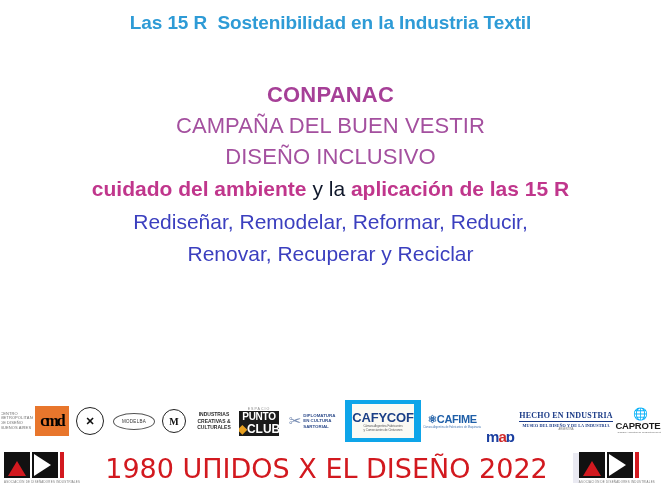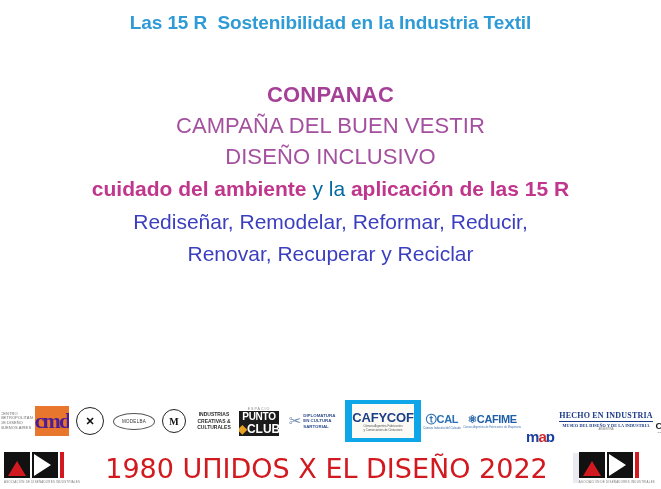--- a/index.html
+++ b/index.html
@@ -68,21 +68,21 @@
     line-height: 34px;
     color: #c0368c;
     letter-spacing: 0px;
   }
   .l-cuidado .strong {
     font-weight: bold;
     color: #c0368c;
   }
   .l-cuidado .light {
     font-weight: normal;
-    color: #0369a1;
+    color: #0f172a;
   }
   .l-r {
     font-size: 21px;
     font-weight: normal;
     color: #3b3fbf;
     line-height: 32px;
     letter-spacing: 0px;
   }
 
   
@@ -112,22 +112,22 @@
     font-size: 4px;
     line-height: 4.6px;
     text-align: center;
     font-family: "Liberation Sans", sans-serif;
     letter-spacing: 0.1px;
   }
 
   
   .lg-cmd { width: 30px; color: #6f6f6f; font-size: 3.6px; line-height: 4.6px;
             text-align: left; padding-left: 2px; }
-  .lg-square { width: 34px; height: 30px; background: #e8762c; color: #4c1d95;
-               font-family: "Liberation Serif", serif; font-size: 22px;
+  .lg-square { width: 34px; height: 30px; background: #e8762c; color: #000000;
+               font-family: "Liberation Serif", serif; font-size: 16px;
                font-weight: bold; display:flex; align-items:center;
                justify-content:center; letter-spacing: -2px; }
   .lg-circ { width: 38px; }
   .lg-circ .ring { width: 26px; height: 26px; border: 1.2px solid #222;
                    border-radius: 50%; display:flex; align-items:center;
                    justify-content:center; font-size: 11px; font-weight:bold;
                    color:#111; }
   .lg-oval { width: 46px; }
   .lg-oval .ov { width: 40px; height: 15px; border: 1px solid #555;
                  border-radius: 50%; display:flex; align-items:center;
@@ -318,26 +318,20 @@
       <span class="tx">DIPLOMATURA<br>EN CULTURA<br>SARTORIAL</span>
     </div>
 
     <div class="logo">
       <div class="lg-cafycof">
         <div class="big">CAFYCOF</div>
         <div class="sm">Cámara Argentina Fabricantes<br>y Comerciantes de Cinturones</div>
       </div>
     </div>
 
-    <div class="logo lg-caita2">
-      <div>
-        <div class="big">ⓣCAL</div>
-        <div class="sm">Cámara Industrial del Calzado</div>
-      </div>
-    </div>
 
     <div class="logo lg-cafime">
       <div>
         <div class="big">⚛CAFIME</div>
         <div class="sm">Cámara Argentina de Fabricantes de Maquinaria</div>
       </div>
     </div>
 
     <div class="logo lg-map">
       <div>

